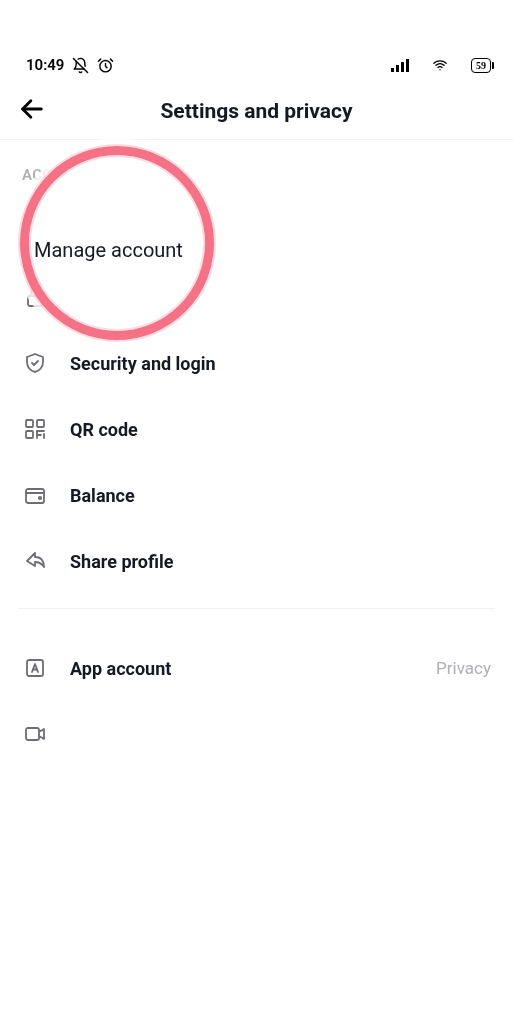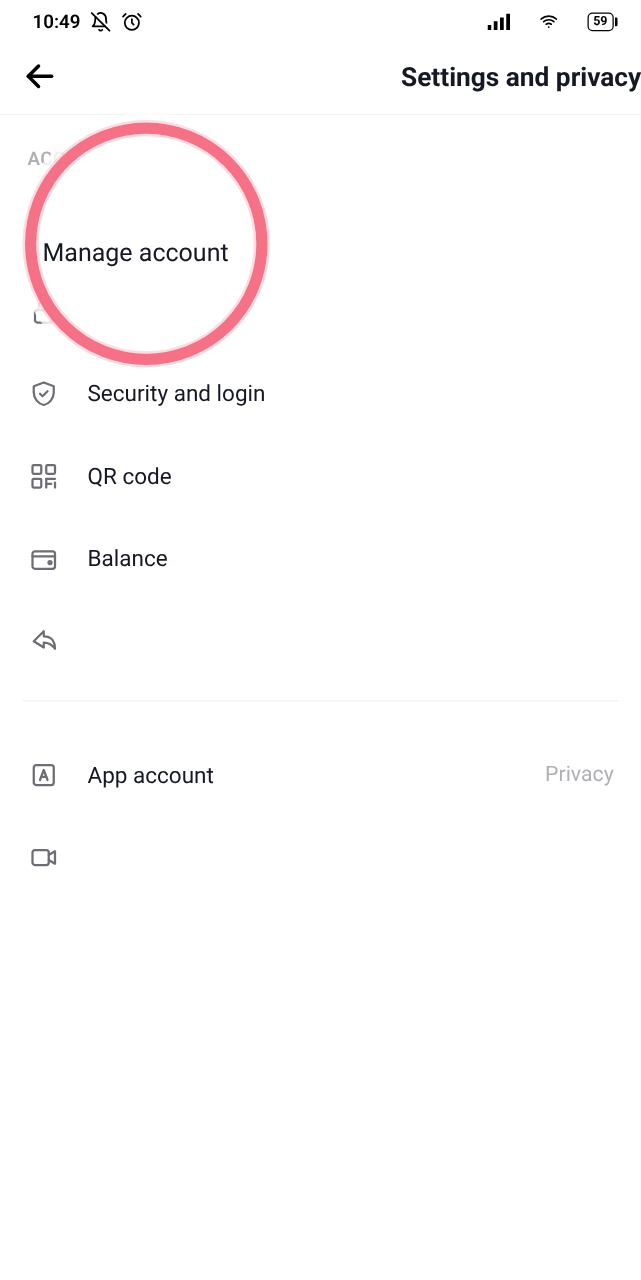--- a/index.html
+++ b/index.html
@@ -15,23 +15,24 @@
   
   .status-bar {
     height: 34px;
     display: flex;
     align-items: center;
     justify-content: space-between;
     padding: 0 22px 0 26px;
     font-size: 15px;
     font-weight: 600;
     color: #000;
+    margin-top: 48px;
   }
   .status-left { display: flex; align-items: center; gap: 8px; }
-  .status-right { display: flex; align-items: center; gap: 22px; }
+  .status-right { display: flex; align-items: center; gap: 22px; font-family: Liberation Serif, serif; }
   .status-icon svg { display: block; }
   .battery-box {
     border: 1.5px solid #000;
     border-radius: 4px;
     padding: 0 4px;
     font-size: 10px;
     font-weight: 700;
     line-height: 13px;
     position: relative;
   }
@@ -45,21 +46,21 @@
     background: #000;
     border-radius: 0 1px 1px 0;
   }
 
   
   .header {
     position: relative;
     height: 58px;
     display: flex;
     align-items: center;
-    justify-content: flex-end;
+    justify-content: center;
     border-bottom: 1px solid #f1f1f2;
   }
   .back-btn {
     position: absolute;
     left: 14px;
     top: 50%;
     transform: translateY(-50%);
     width: 36px; height: 36px;
     display: flex; align-items: center; justify-content: center;
     background: none; border: none; cursor: pointer;
@@ -96,21 +97,21 @@
   .row-icon {
     width: 26px; height: 26px;
     display: flex; align-items: center; justify-content: center;
     color: #6d6d73;
     flex-shrink: 0;
   }
   .row-icon svg { stroke: #6d6d73; }
   .row-label {
     flex: 1;
     font-size: 18px;
-    font-weight: 400;
+    font-weight: 700;
     color: #161823;
     position: relative;
     display: flex;
     align-items: center;
   }
   .row-value {
     font-size: 17px;
     color: #b0b0b5;
   }
   .badge-dot {
@@ -279,20 +280,21 @@
       </span>
       <span class="row-label">Balance</span>
     </div>
 
     <div class="row">
       <span class="row-icon">
         <svg width="24" height="24" viewBox="0 0 24 24" fill="none" stroke-width="1.8" stroke-linecap="round" stroke-linejoin="round">
           <path d="M4 12l8-8v4c7 0 9 5 9 10-2-3-4-5-9-5v4l-8-5z"></path>
         </svg>
       </span>
+      <span class="row-label">Share profile</span>
     </div>
 
     <div class="divider"></div>
   </div>
 
   <div class="section">
 
 
     <div class="row">
       <span class="row-icon">

